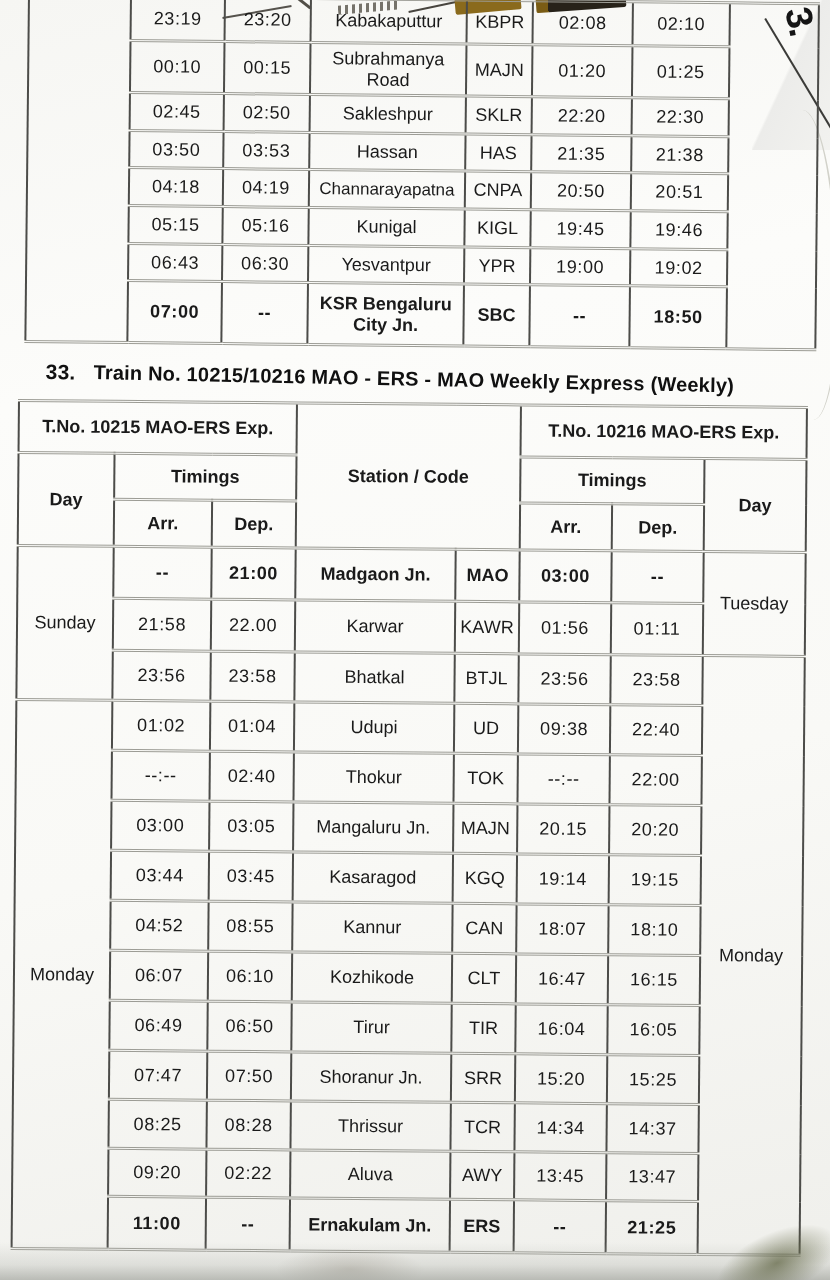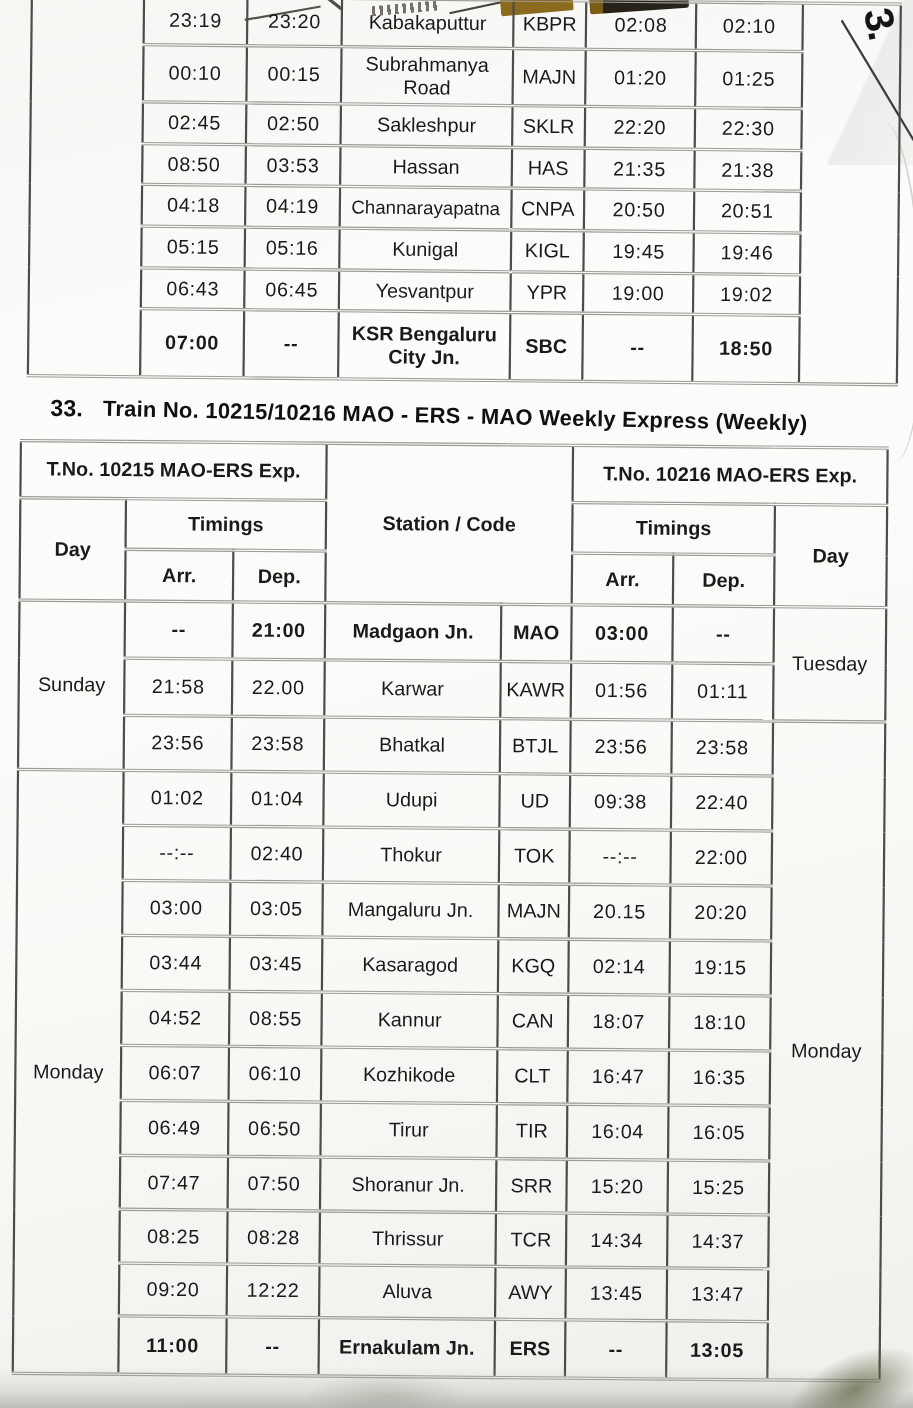--- a/index.html
+++ b/index.html
@@ -102,21 +102,21 @@
 </tr>
 <tr style="height:38px">
   <td class="time">02:45</td>
   <td class="time">02:50</td>
   <td>Sakleshpur</td>
   <td>SKLR</td>
   <td class="time">22:20</td>
   <td class="time">22:30</td>
 </tr>
 <tr style="height:37px">
-  <td class="time">08:50</td>
+  <td class="time">03:50</td>
   <td class="time">03:53</td>
   <td>Hassan</td>
   <td>HAS</td>
   <td class="time">21:35</td>
   <td class="time">21:38</td>
 </tr>
 <tr style="height:38px">
   <td class="time">04:18</td>
   <td class="time">04:19</td>
   <td style="padding:0;font-size:17px">Channarayapatna</td>
@@ -127,21 +127,21 @@
 <tr style="height:38px">
   <td class="time">05:15</td>
   <td class="time">05:16</td>
   <td>Kunigal</td>
   <td>KIGL</td>
   <td class="time">19:45</td>
   <td class="time">19:46</td>
 </tr>
 <tr style="height:37px">
   <td class="time">06:43</td>
-  <td class="time">06:45</td>
+  <td class="time">06:30</td>
   <td>Yesvantpur</td>
   <td>YPR</td>
   <td class="time">19:00</td>
   <td class="time">19:02</td>
 </tr>
 <tr style="height:62px">
   <td class="time b">07:00</td>
   <td class="time b">--</td>
   <td class="b">KSR Bengaluru City Jn.</td>
   <td class="b">SBC</td>
@@ -237,38 +237,38 @@
   <td>Mangaluru Jn.</td>
   <td>MAJN</td>
   <td class="time">20.15</td>
   <td class="time">20:20</td>
 </tr>
 <tr style="height:50px">
   <td class="time">03:44</td>
   <td class="time">03:45</td>
   <td>Kasaragod</td>
   <td>KGQ</td>
-  <td class="time">02:14</td>
+  <td class="time">19:14</td>
   <td class="time">19:15</td>
 </tr>
 <tr style="height:50px">
   <td class="time">04:52</td>
   <td class="time">08:55</td>
   <td>Kannur</td>
   <td>CAN</td>
   <td class="time">18:07</td>
   <td class="time">18:10</td>
 </tr>
 <tr style="height:50px">
   <td class="time">06:07</td>
   <td class="time">06:10</td>
   <td>Kozhikode</td>
   <td>CLT</td>
   <td class="time">16:47</td>
-  <td class="time">16:35</td>
+  <td class="time">16:15</td>
 </tr>
 <tr style="height:50px">
   <td class="time">06:49</td>
   <td class="time">06:50</td>
   <td>Tirur</td>
   <td>TIR</td>
   <td class="time">16:04</td>
   <td class="time">16:05</td>
 </tr>
 <tr style="height:49px">
@@ -282,33 +282,33 @@
 <tr style="height:49px">
   <td class="time">08:25</td>
   <td class="time">08:28</td>
   <td>Thrissur</td>
   <td>TCR</td>
   <td class="time">14:34</td>
   <td class="time">14:37</td>
 </tr>
 <tr style="height:48px">
   <td class="time">09:20</td>
-  <td class="time">12:22</td>
+  <td class="time">02:22</td>
   <td>Aluva</td>
   <td>AWY</td>
   <td class="time">13:45</td>
   <td class="time">13:47</td>
 </tr>
 <tr style="height:53px">
   <td class="time b">11:00</td>
   <td class="time b">--</td>
   <td class="b">Ernakulam Jn.</td>
   <td class="b">ERS</td>
   <td class="time b">--</td>
-  <td class="time b">13:05</td>
+  <td class="time b">21:25</td>
 </tr>
 </tbody>
     </table>
 </div>
 
 <div class="artifact smudge2"></div>
 <div class="artifact bottom-shade"></div>
 <div class="artifact corner-smudge"></div>
 
 </body></html>

